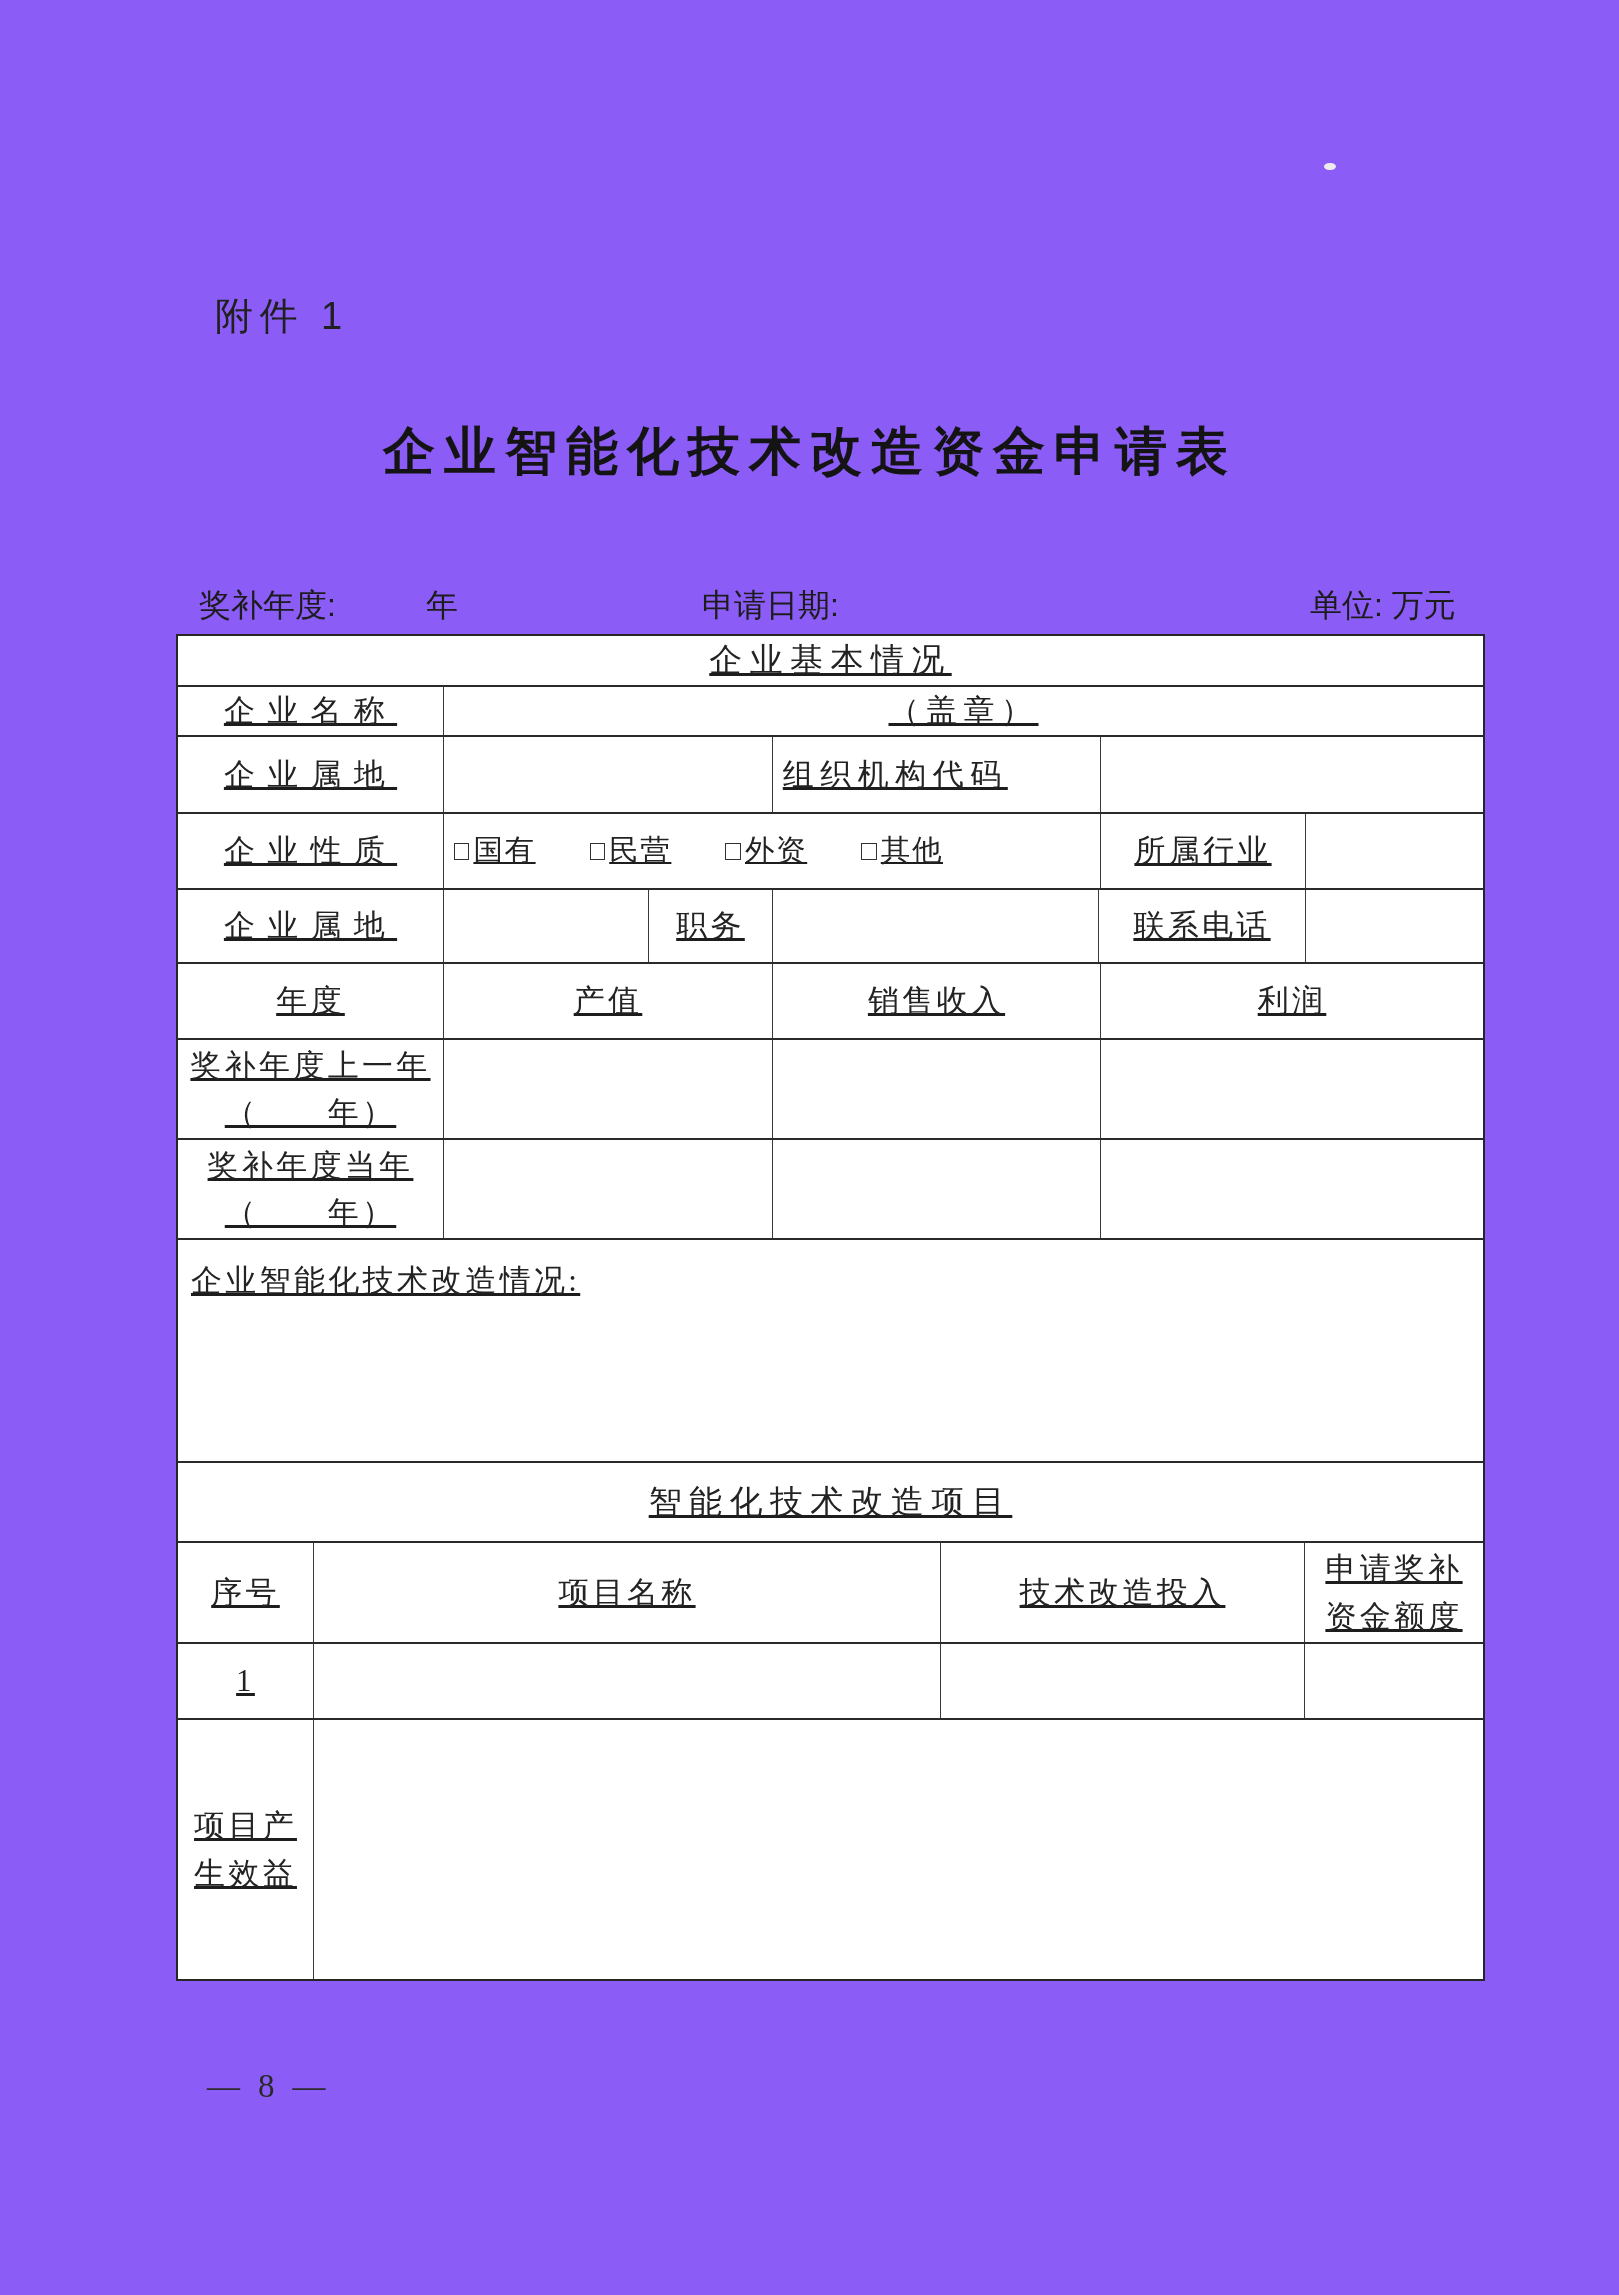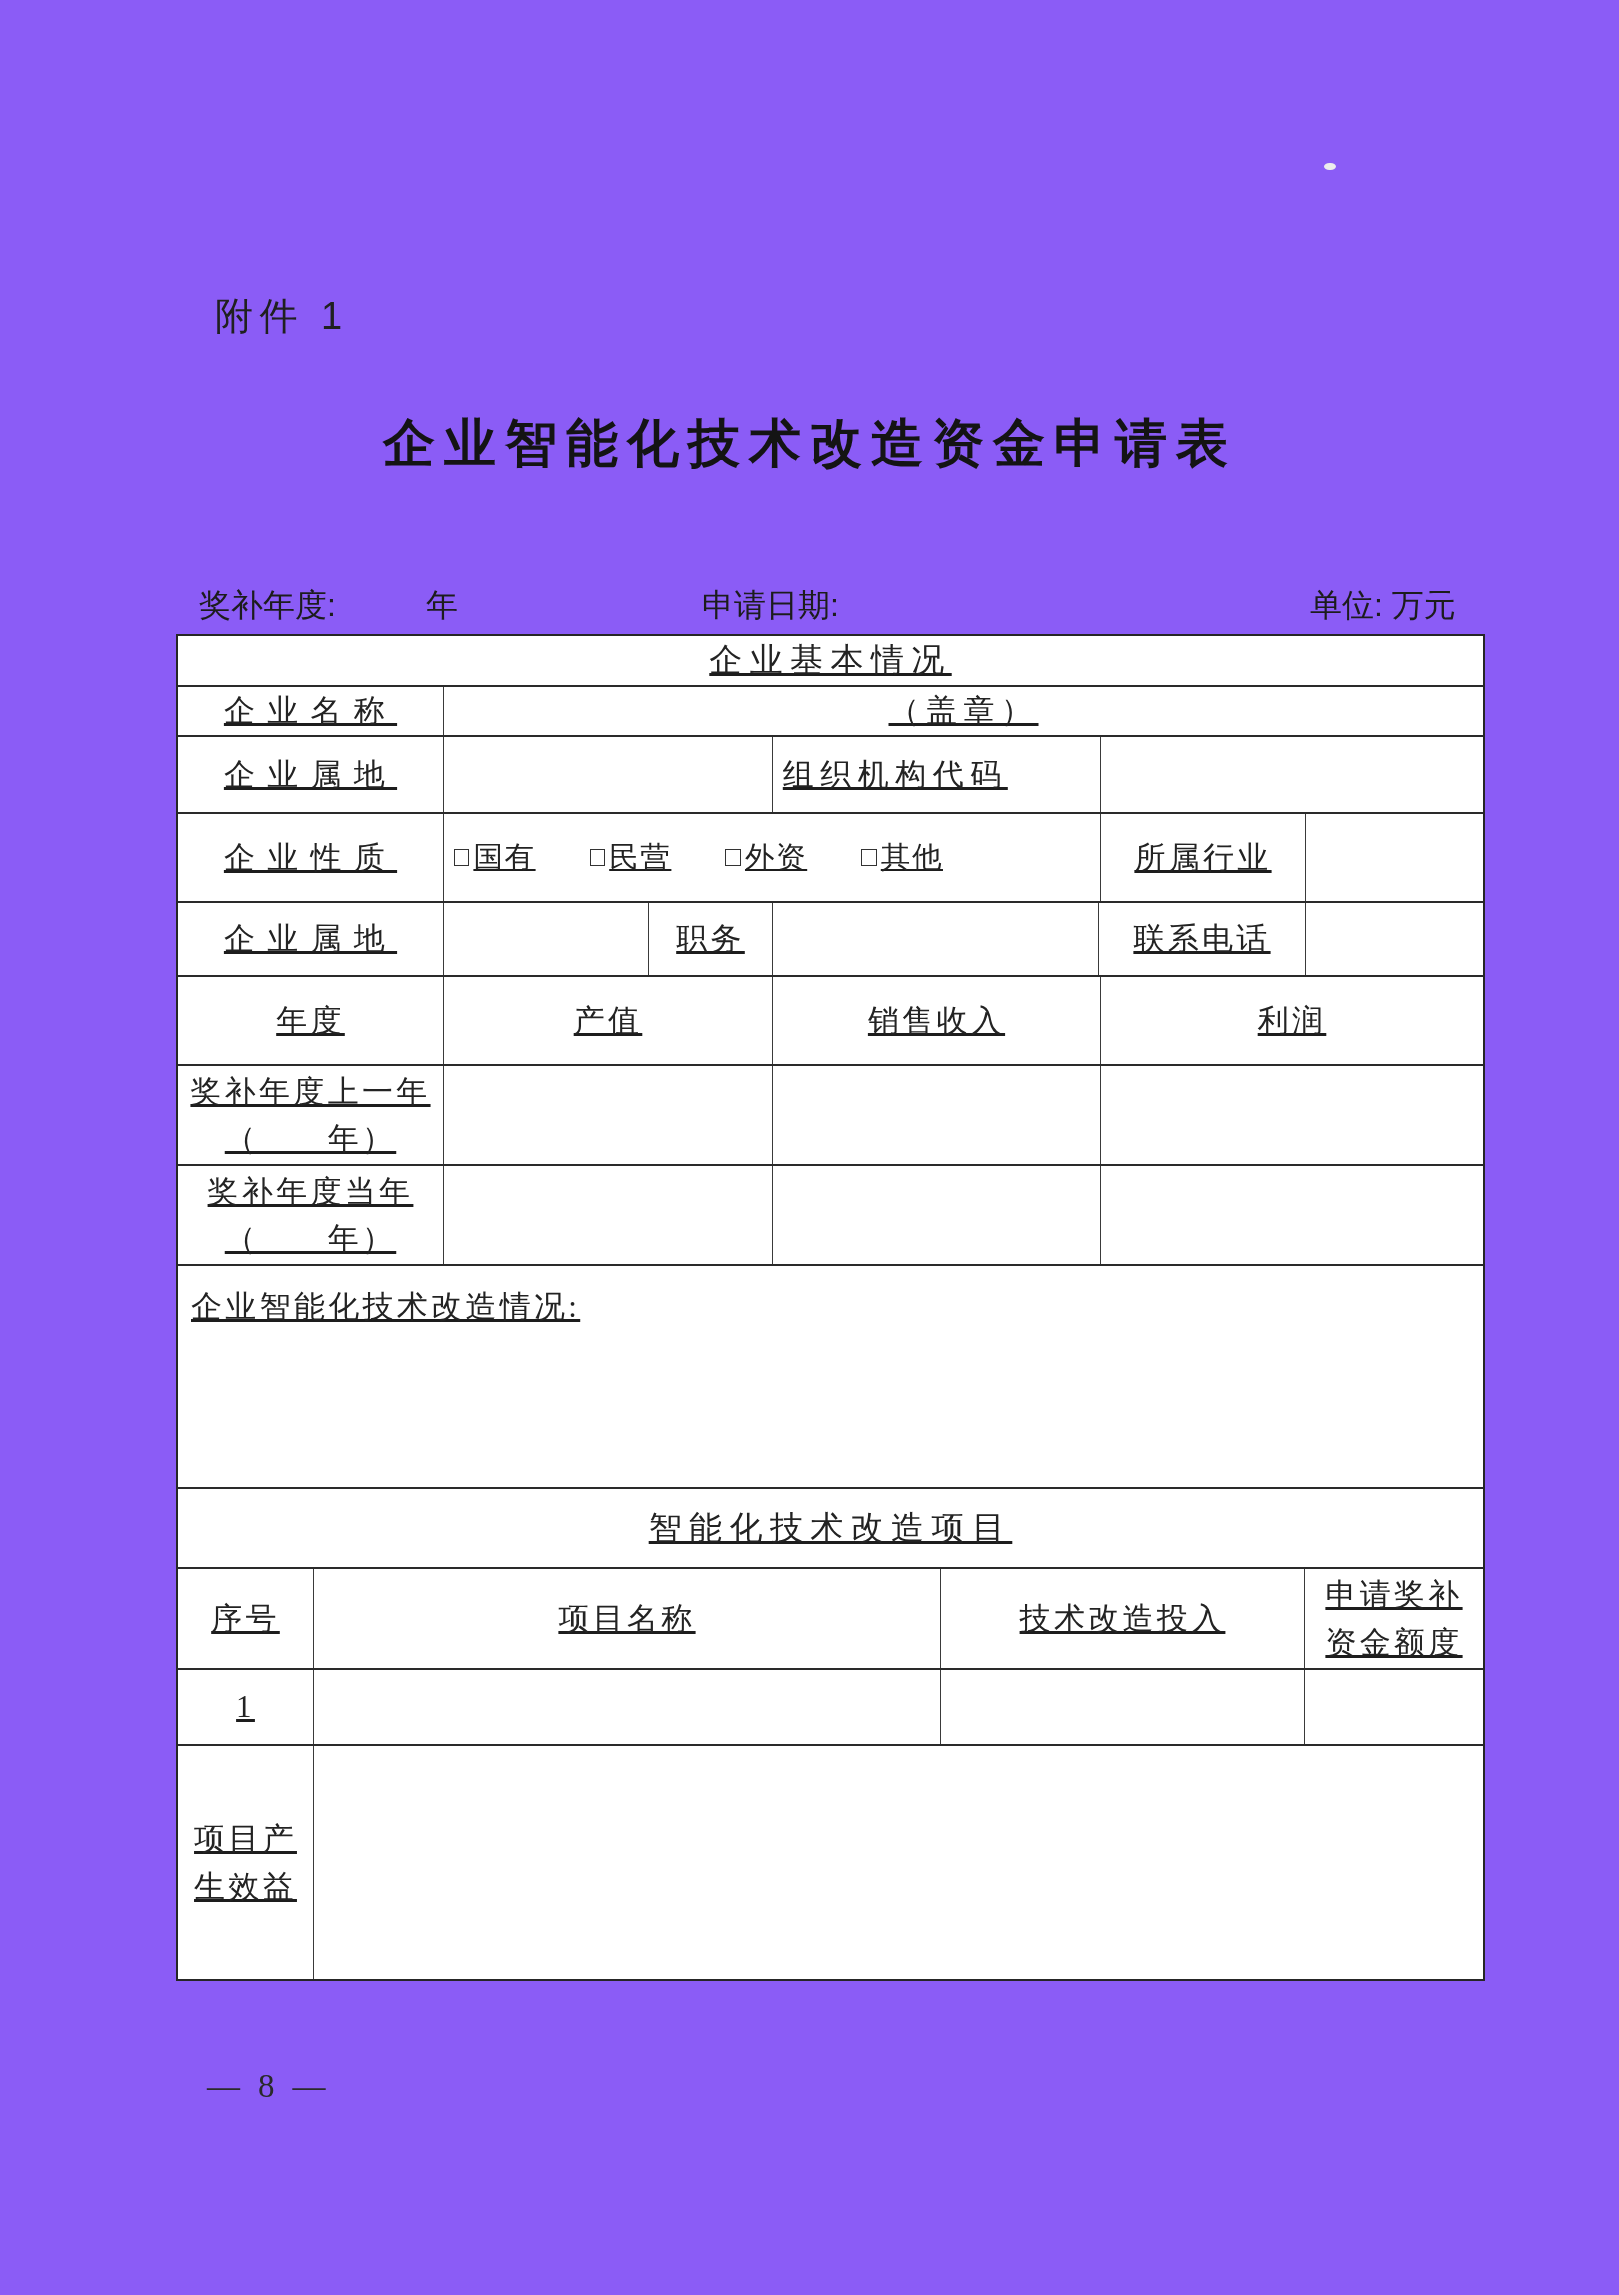--- a/index.html
+++ b/index.html
@@ -12,21 +12,21 @@
     overflow:hidden;
   }
   .attachment {
     position:absolute; left:215px; top:291px;
     font-size:38px; letter-spacing:6.5px;
     font-family:"Liberation Sans","DejaVu Sans",sans-serif;
     color:#202020;
   }
   .title {
     position:absolute; left:0; right:0; top:409px;
-    margin:0; text-align:center;
+    margin:8px; text-align:center;
     font-size:52px; font-weight:bold; letter-spacing:9px;
     color:#141414;
   }
   .meta { position:absolute; left:0; top:584px; width:1620px; height:38px; }
   .meta span {
     position:absolute; top:0;
     font-size:32px;
     font-family:"Liberation Sans","DejaVu Sans",sans-serif;
     color:#1c1c1c; white-space:nowrap;
   }
@@ -56,21 +56,21 @@
   }
   .cell.end { border-right:none; flex:1 1 auto; }
   .cell.left { justify-content:flex-start; padding-left:9.8px; }
   .cell.topleft { align-items:flex-start; justify-content:flex-start; padding:19.6px 0 0 13px; }
   .cell.col { flex-direction:column; justify-content:center; }
   .cell.col .ln { line-height:1.0; }
   .cell.col .ln + .ln { margin-top:16.4px; }
   .label4 { letter-spacing:12.3px; }
   .sectitle { font-size:33px; letter-spacing:7.4px; }
 
-  .h62{height:51px}.h61{height:50px}.h94{height:77px}.h85{height:89px}
+  .h62{height:51px}.h61{height:50px}.h94{height:77px}.h85{height:76px}
   .h91{height:74px}.h122{height:100px}.h273{height:223px}.h98{height:80px}
   .h124{height:101px}.h93{height:76px}
 
   .w325{width:266px}.w402{width:329px}.w401{width:328px}
   .w803{width:657px}.w251{width:205px}.w151{width:124px}.w399{width:326px}.w253{width:207px}
   .w166{width:136px}.w767{width:627px}.w445{width:364px}
 
   
   .opts { gap:54px; padding-left:8.2px; letter-spacing:1.6px; font-size:29.5px; }
   .opt { display:flex; align-items:center; white-space:nowrap; }

